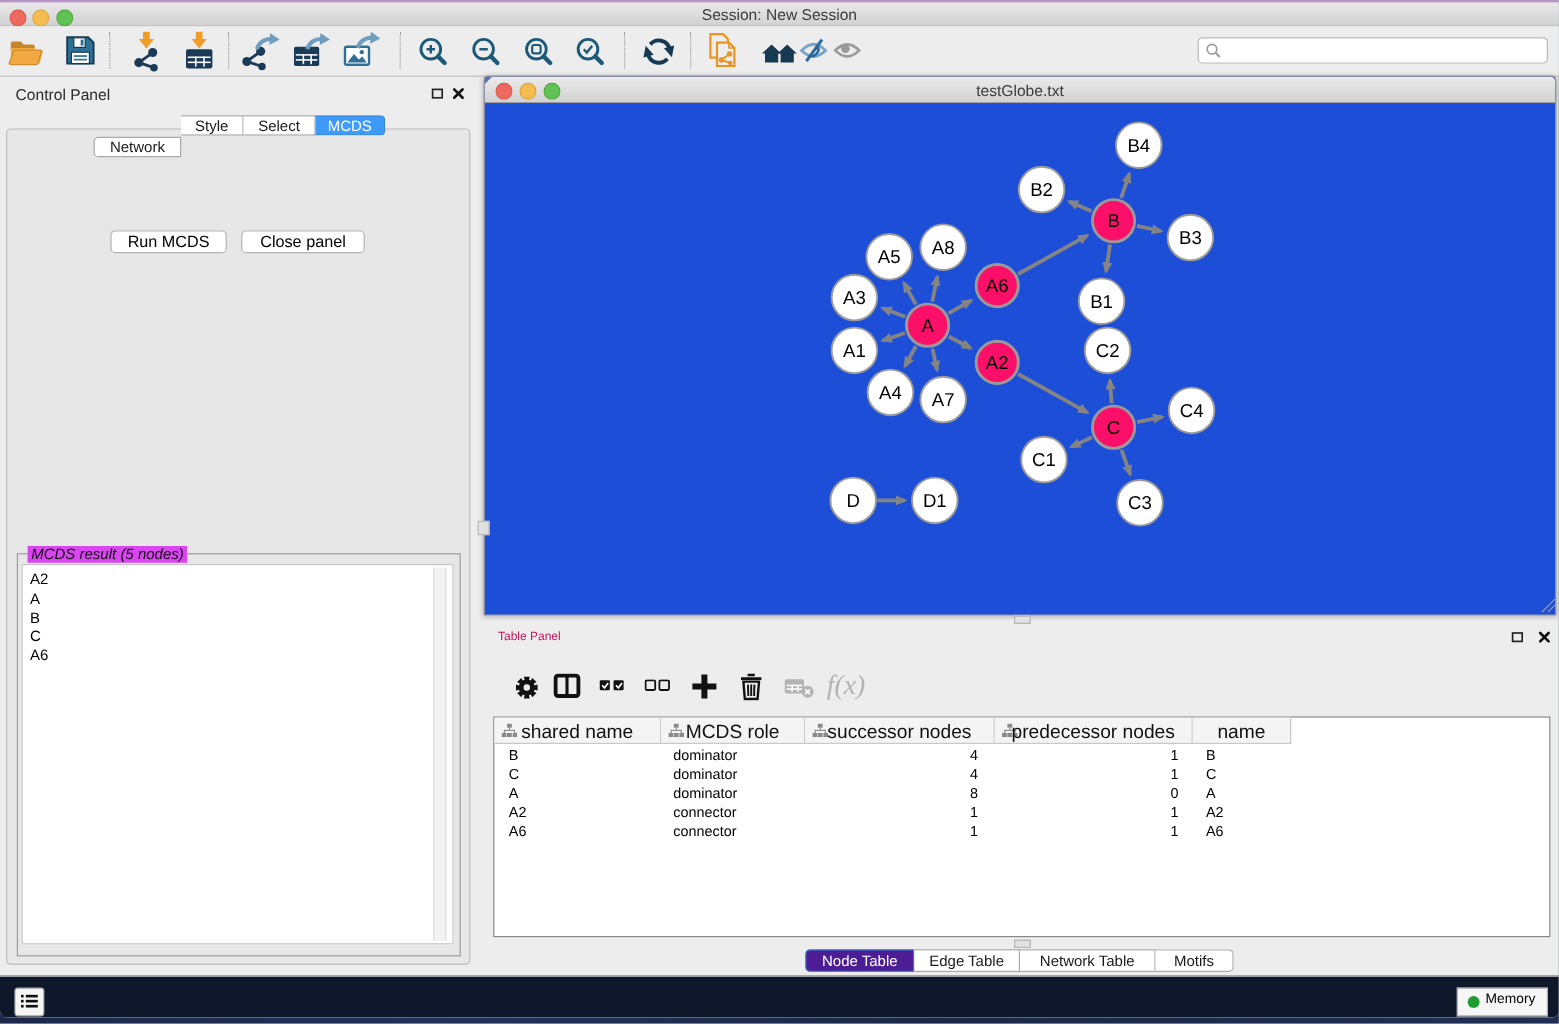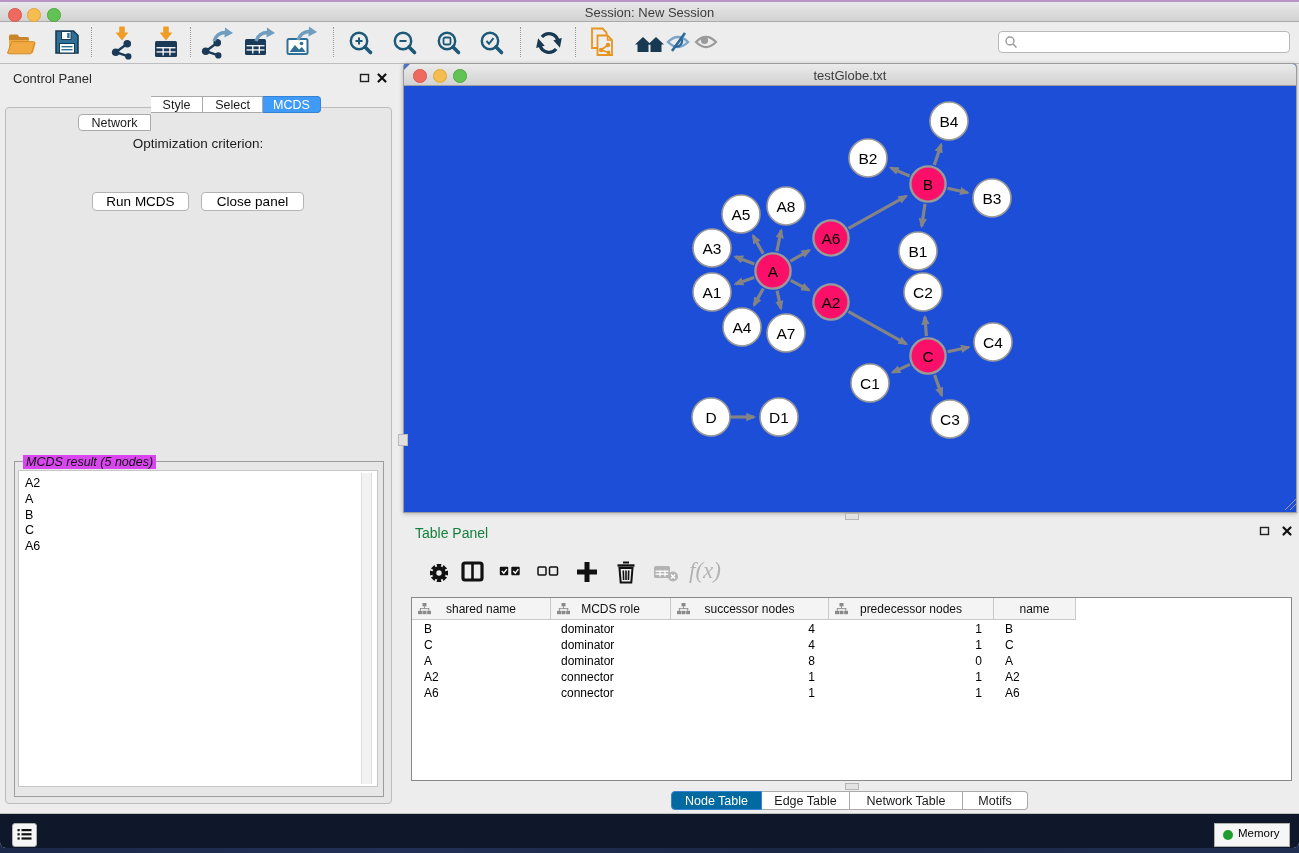--- a/index.html
+++ b/index.html
@@ -25,25 +25,25 @@
 #fieldlbl{position:absolute;left:8px;top:-7px;background:#d946ef;padding:0 3px;font-size:12.5px;color:#111;font-style:italic;}
 #listbox{position:absolute;left:3px;top:8px;width:360px;height:317px;background:#fff;border:1px solid #c6c6c6;box-sizing:border-box;}
 #vsb{position:absolute;right:5px;top:2px;width:9px;height:311px;background:#f2f2f2;border-left:1px solid #ddd;border-right:1px solid #ddd;}
 .li{position:absolute;left:6px;font-size:12.5px;color:#000;}
 
 #netwin{position:absolute;left:403px;top:63px;width:892px;height:448px;background:#1d4ed8;border:1px solid #9b9b9b;border-radius:4px 4px 0 0;box-shadow:0 1px 4px rgba(0,0,0,0.25);}
 #nettb{position:absolute;left:0;top:0;width:100%;height:21px;background:linear-gradient(#ebebeb,#d2d2d2);border-bottom:1px solid #9e9e9e;border-radius:4px 4px 0 0;}
 #nettitle{position:absolute;top:4px;left:0;width:100%;text-align:center;font-size:13px;color:#3c3c3c;}
 #graph{position:absolute;left:1px;top:22px;}
 
-#tp-title{position:absolute;left:415px;top:525px;font-size:14px;color:#15803d;}
+#tp-title{position:absolute;left:415px;top:525px;font-size:10px;color:#be185d;}
 #tp-toolbar{position:absolute;left:405px;top:552px;width:888px;height:40px;text-decoration:underline;}
 #tbl{position:absolute;left:411px;top:597px;width:879px;height:182px;background:#fff;border:1px solid #888;}
 .hcell{position:absolute;top:0;height:22px;background:#f4f4f4;border-right:1px solid #c9c9c9;border-bottom:1px solid #c9c9c9;box-sizing:border-box;}
-.hlbl{position:absolute;top:4px;width:100%;text-align:center;font-size:12px;color:#111;}
+.hlbl{position:absolute;top:4px;width:100%;text-align:center;font-size:16px;color:#111;}
 .cell{position:absolute;font-size:12px;color:#000;height:16px;}
 
 .btab{position:absolute;top:791px;height:19px;background:#fff;border:1px solid #aaa;font-size:12.5px;color:#1a1a1a;text-align:center;line-height:19px;box-sizing:border-box;}
 
 #statusbar{position:absolute;left:0;top:813px;width:1299px;height:34px;background:#0f172a;border-top:1px solid #c0c0c0;}
 #memorybtn{position:absolute;left:1214px;top:9px;width:74px;height:22px;background:#f6f6f6;border:1px solid #b0b0b0;font-size:11.5px;color:#000;}
 #listbtn{position:absolute;left:12px;top:9px;width:23px;height:22px;background:#f6f6f6;border:1px solid #b0b0b0;border-radius:3px;}
 </style>
 </head>
 <body>
@@ -228,21 +228,20 @@
     </svg>
     <svg class="abs" style="left:376px;top:72px" width="12" height="12">
       <path d="M2.5 2.5 L9.5 9.5 M9.5 2.5 L2.5 9.5" stroke="#111" stroke-width="2.2" stroke-linecap="round"></path>
     </svg>
   <div id="cp-panel"></div>
   <div class="tab" style="left:78px;width:73px;border-radius:4px 0 0 4px;margin-top:18px;">Network</div>
   <div class="tab" style="left:151px;width:52px;border-left:0;">Style</div>
   <div class="tab" style="left:203px;width:60px;border-left:0;">Select</div>
   <div class="tab" style="left:263px;width:58px;background:#3f9bf7;border-color:#3583d6;border-left:0;border-radius:0 4px 4px 0;color:#fff;">MCDS</div>
 
-  <div class="abs" style="left:5px;top:136px;width:386px;text-align:center;font-size:13.5px;color:#1c1c1c;">Optimization criterion:</div>
   <div class="abs" style="left:92px;top:192px;width:97px;height:19px;background:#fff;border:1px solid #b4b4b4;border-radius:4px;box-sizing:border-box;text-align:center;font-size:13.5px;color:#000;line-height:17px;">Run MCDS</div>
   <div class="abs" style="left:201px;top:192px;width:103px;height:19px;background:#fff;border:1px solid #b4b4b4;border-radius:4px;box-sizing:border-box;text-align:center;font-size:13.5px;color:#000;line-height:17px;">Close panel</div>
 
   <div id="fieldset">
     <div id="fieldlbl">MCDS result (5 nodes)</div>
     <div id="listbox">
       <div class="li" style="top:5px;">A2</div>
       <div class="li" style="top:21px;">A</div>
       <div class="li" style="top:37px;">B</div>
       <div class="li" style="top:52px;">C</div>
@@ -479,21 +478,21 @@
     <div class="cell" style="left:259px;top:72px;width:144px;text-align:right;">1</div>
     <div class="cell" style="left:417px;top:72px;width:153px;text-align:right;">1</div>
     <div class="cell" style="left:593px;top:72px;">A2</div>
     <div class="cell" style="left:12px;top:88px;">A6</div>
     <div class="cell" style="left:149px;top:88px;">connector</div>
     <div class="cell" style="left:259px;top:88px;width:144px;text-align:right;">1</div>
     <div class="cell" style="left:417px;top:88px;width:153px;text-align:right;">1</div>
     <div class="cell" style="left:593px;top:88px;">A6</div>
   </div>
 
-  <div class="btab" style="left:671px;width:91px;background:#0369a1;border-color:#3583d6;color:#fff;border-radius:4px 0 0 4px;">Node Table</div>
+  <div class="btab" style="left:671px;width:91px;background:#4c1d95;border-color:#3583d6;color:#fff;border-radius:4px 0 0 4px;">Node Table</div>
   <div class="btab" style="left:762px;width:88px;border-left:0;">Edge Table</div>
   <div class="btab" style="left:850px;width:113px;border-left:0;">Network Table</div>
   <div class="btab" style="left:963px;width:65px;border-left:0;border-radius:0 4px 4px 0;">Motifs</div>
 
   <div class="abs" style="left:398px;top:434px;width:8px;height:10px;background:#e0e0e0;border:1px solid #b8b8b8;"></div>
   <div class="abs" style="left:845px;top:513px;width:12px;height:5px;background:#e2e2e2;border:1px solid #b5b5b5;"></div>
   <div class="abs" style="left:845px;top:783px;width:12px;height:5px;background:#e2e2e2;border:1px solid #b5b5b5;"></div>
   <svg class="abs" style="left:1283px;top:497px" width="14" height="14">
       <g stroke="#9a9a9a" stroke-width="1">
         <line x1="2" y1="13" x2="13" y2="2"></line>

